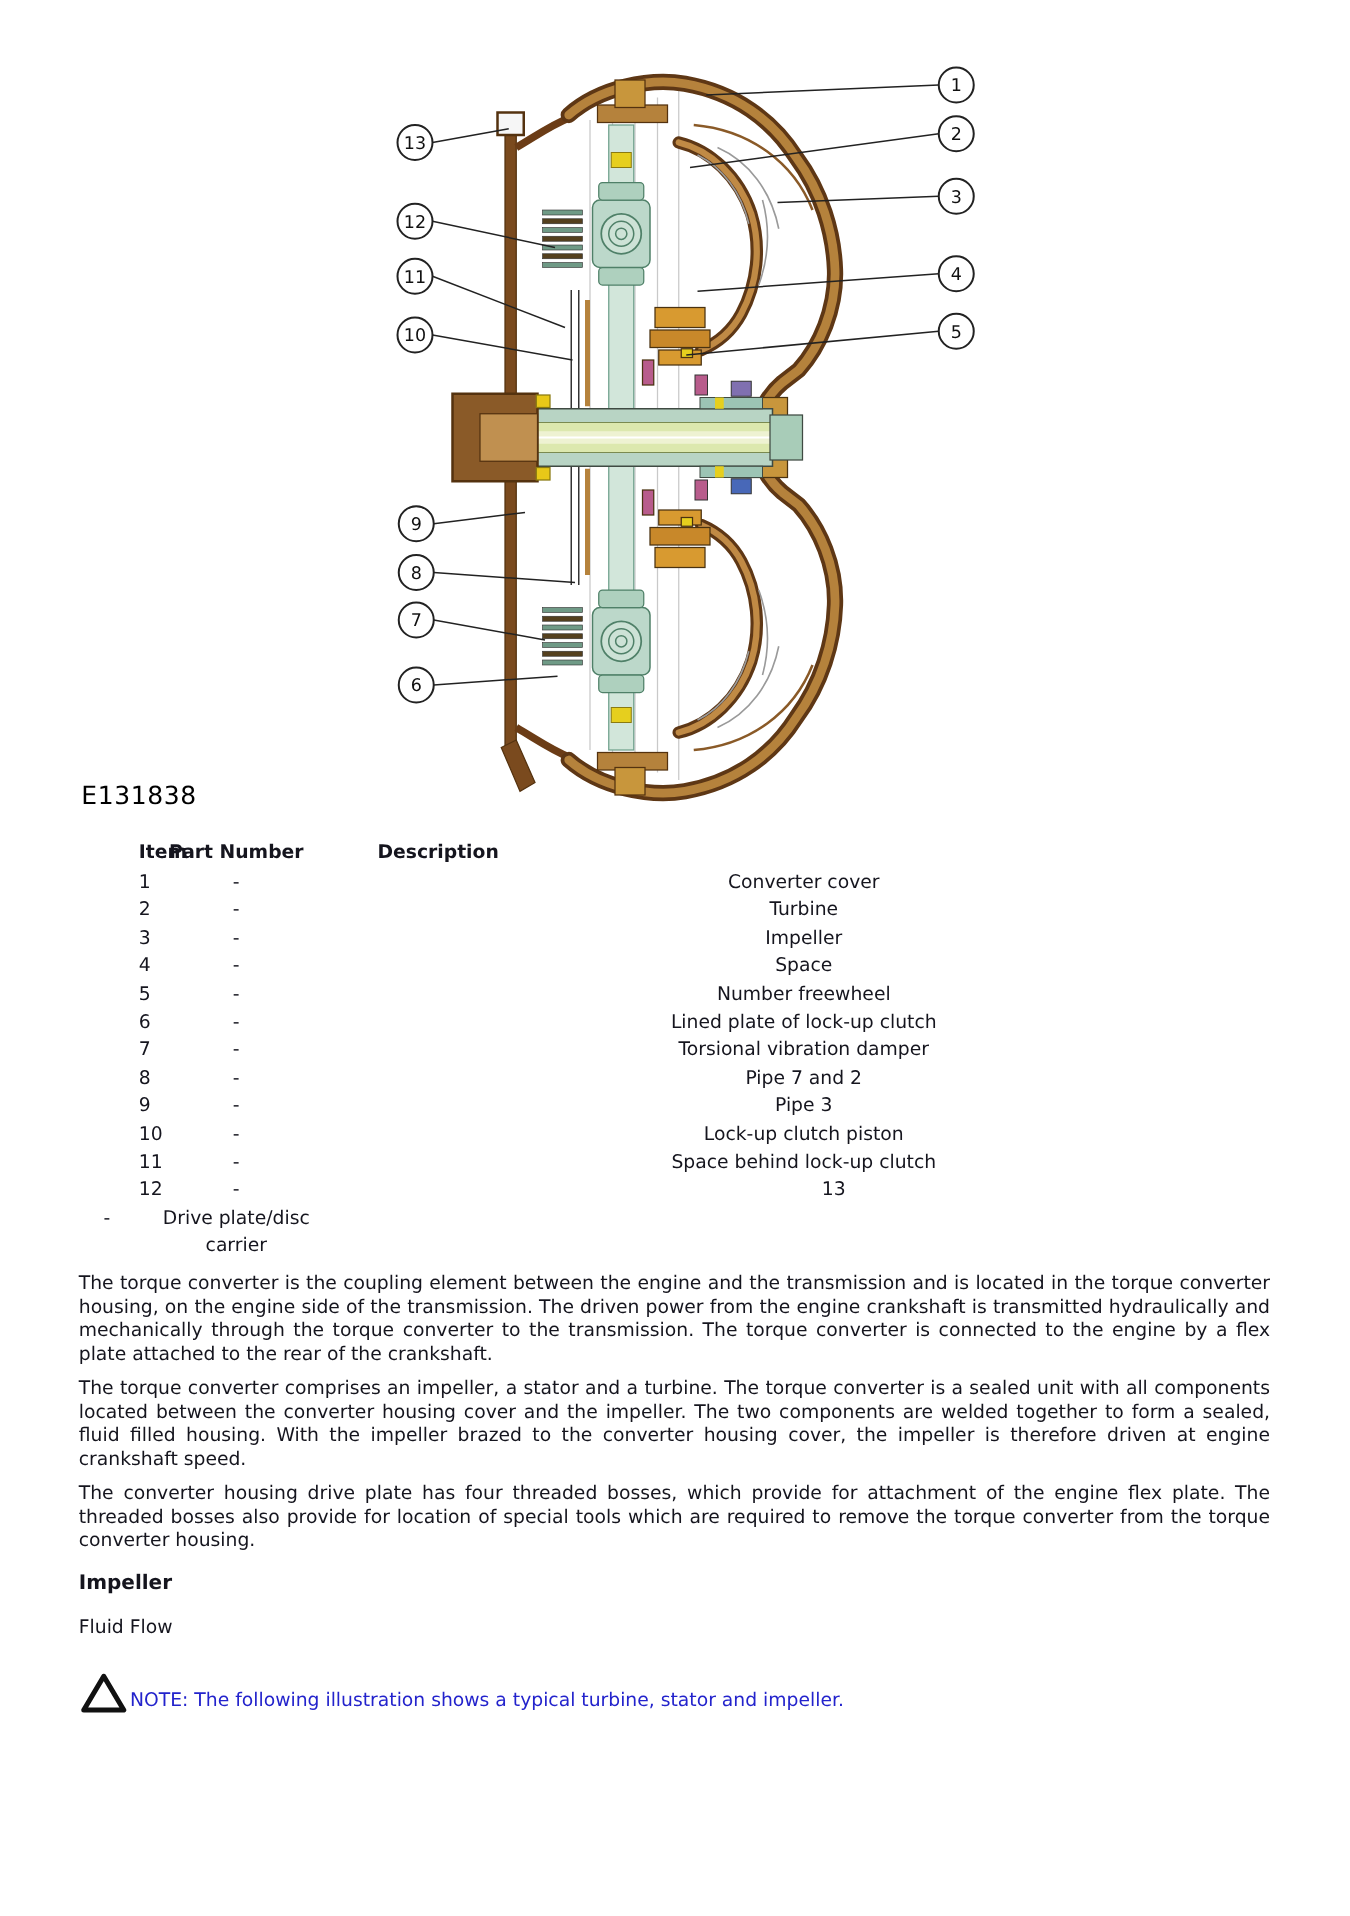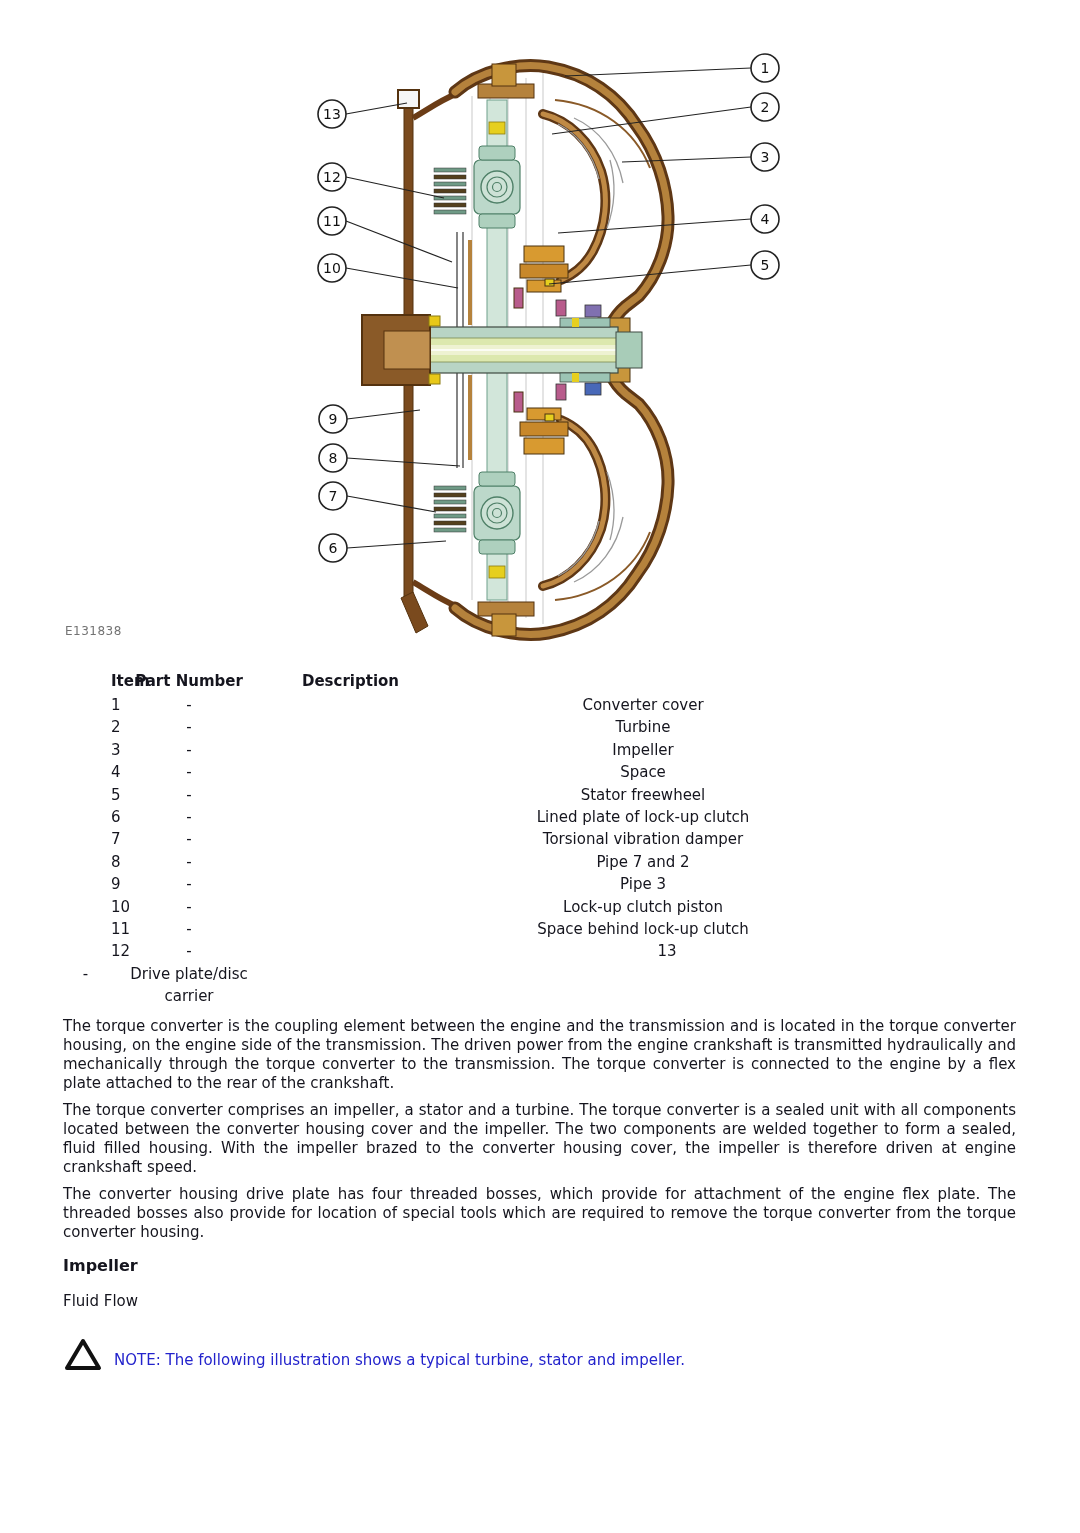--- a/index.html
+++ b/index.html
@@ -5,21 +5,21 @@
   html,body{margin:0;padding:0;background:#fff;}
   #page{position:relative;width:1080px;height:1533px;background:#ffffff;
         font-family:"DejaVu Sans","Liberation Sans",sans-serif;color:#15151e;overflow:hidden;}
 
   
   #diagram-wrap{position:absolute;top:0;left:0;width:1080px;height:650px;}
   #diagram{position:absolute;top:0;left:0;}
   .callout line{stroke:#222;stroke-width:1.2;}
   .callout circle{fill:#fff;stroke:#222;stroke-width:1.6;}
   .callout text{font:14px "DejaVu Sans",sans-serif;fill:#111;text-anchor:middle;}
-  #figure-label{position:absolute;left:65px;top:624px;font-size:12px;color:#737373;letter-spacing:.5px;}
+  #figure-label{position:absolute;left:65px;top:624px;font-size:20px;color:#000000;letter-spacing:.5px;}
 
   
   #content{position:absolute;left:63px;right:64px;top:668px;font-size:15px;line-height:19px;}
 
   .ptable{display:grid;grid-template-columns:45px 162px 1fr;}
   .ptable .hdr{font-weight:bold;line-height:26px;}
   .ptable .cell{line-height:22.4px;}
   .c-item{text-align:center;margin-left:48px;}
   .c-part{text-align:center;}
   .c-desc{text-align:center;padding-left:0;}
@@ -27,21 +27,21 @@
   .hdr.c-desc{text-align:left;margin-left:32px;}
 
   .para{text-align:justify;margin:0 0 8px 0;}
   .para.first{margin-top:9px;}
 
   .section-heading{font-weight:bold;font-size:16px;margin-top:14px;}
   .sub-label{margin-top:17px;}
 
   #note-row{display:flex;align-items:flex-end;margin-top:26px;}
   #note-icon{flex:0 0 auto;width:40px;height:36px;}
-  #note-text{color:#2323cc;margin-left:11px;padding-bottom:3px;}
+  #note-text{color:#2323cc;margin-left:1px;padding-bottom:3px;}
 </style>
 </head>
 <body>
 
 <div id="page">
 
   <div id="diagram-wrap">
     <svg id="diagram" width="1080" height="650" viewBox="0 0 1080 650">
 
       <g stroke="#c9c9c9" stroke-width="1">
@@ -260,21 +260,21 @@
       <div class="cell c-item">3</div>
       <div class="cell c-part">-</div>
       <div class="cell c-desc">Impeller</div>
 
       <div class="cell c-item">4</div>
       <div class="cell c-part">-</div>
       <div class="cell c-desc">Space</div>
 
       <div class="cell c-item">5</div>
       <div class="cell c-part">-</div>
-      <div class="cell c-desc">Stator freewheel</div>
+      <div class="cell c-desc">Number freewheel</div>
 
       <div class="cell c-item">6</div>
       <div class="cell c-part">-</div>
       <div class="cell c-desc">Lined plate of lock-up clutch</div>
 
       <div class="cell c-item">7</div>
       <div class="cell c-part">-</div>
       <div class="cell c-desc">Torsional vibration damper</div>
 
       <div class="cell c-item">8</div>

